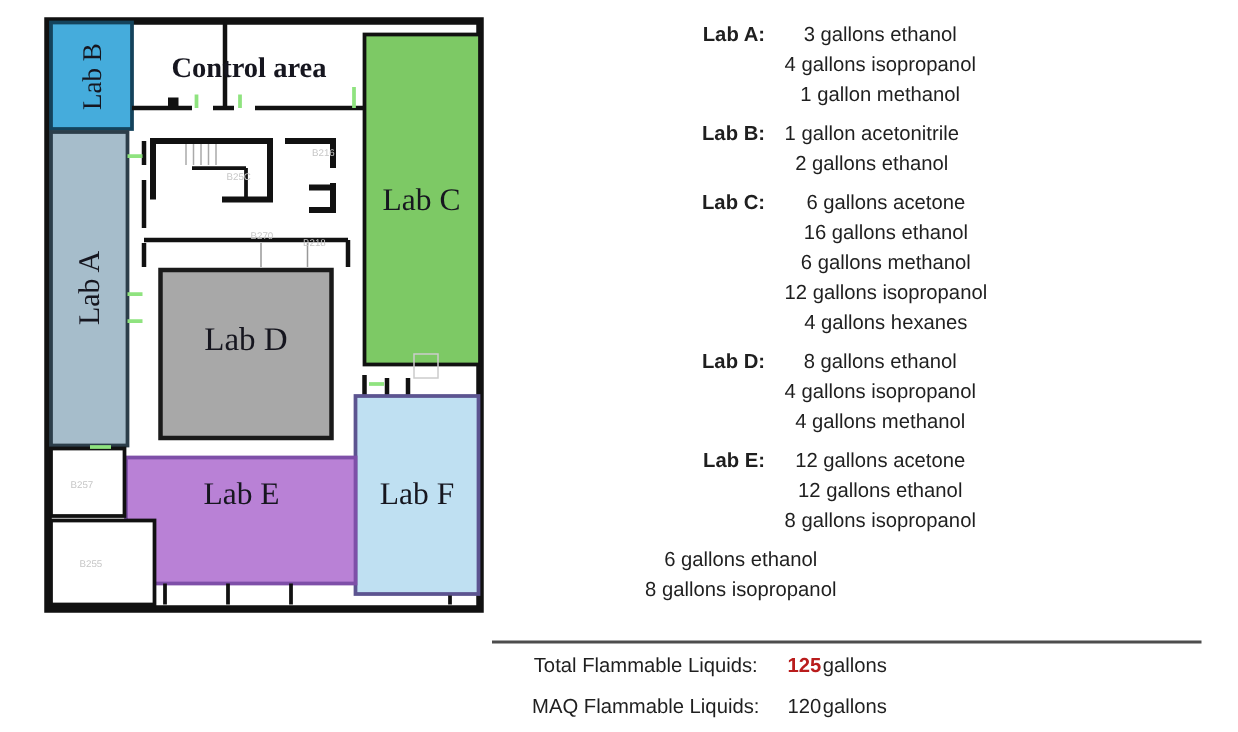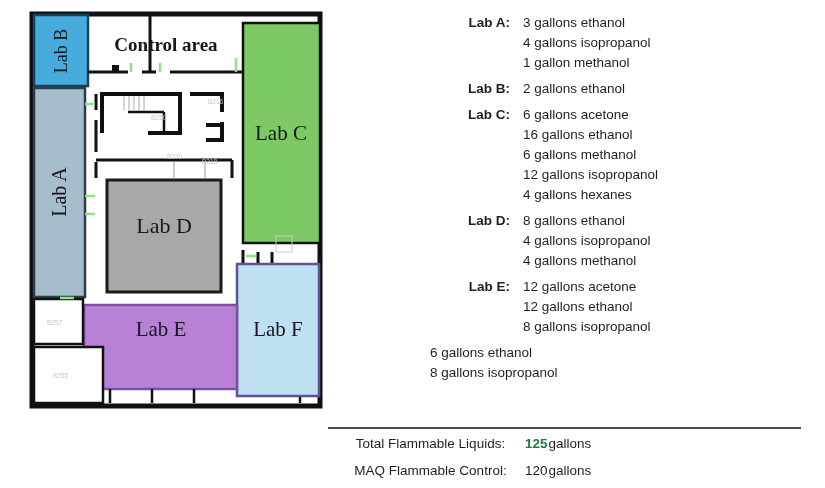--- a/index.html
+++ b/index.html
@@ -8,28 +8,28 @@
     font-family:"Liberation Sans",sans-serif;overflow:hidden;color:#1f1f1f;
   }
   
   .floorplan{position:absolute;left:0;top:0;}
   .plan-label{font-family:"Liberation Serif",serif;fill:#16161f;}
   .room-num{font-family:"Liberation Sans",sans-serif;fill:#c6c6c6;font-size:6.5px;}
   
   .inventory{position:absolute;left:430px;top:13px;width:385px;font-size:13.5px;line-height:20px;}
   .entry{display:flex;margin-bottom:6px;}
   .entry-label{width:80px;flex:0 0 80px;text-align:right;font-weight:bold;margin-right:13px;}
-  .entry-items div{white-space:nowrap;}
+  .entry-items div{white-space:nowrap;text-align:center;}
   
   .divider{position:absolute;left:328px;top:427px;width:473px;height:2px;background:#4d4d4d;}
   .totals-row{position:absolute;left:336px;display:flex;font-size:13.5px;line-height:20px;}
   .totals-row.first{top:434px;}
   .totals-row.second{top:461px;}
   .totals-label{width:189px;flex:0 0 189px;text-align:center;}
-  .red-strong{color:#15803d;font-weight:bold;}
+  .red-strong{color:#b91c1c;font-weight:bold;}
   .unit{margin-left:1px;}
 </style>
 </head>
 <body>
 
 <svg class="floorplan" width="340" height="418" viewBox="0 0 340 418">
 
   <rect x="32" y="14" width="288" height="392" fill="#ffffff" stroke="#111111" stroke-width="5"></rect>
 
   <rect x="243" y="23" width="77" height="220" stroke="#111111" stroke-width="2.5" fill="#7DC965"></rect>
@@ -93,20 +93,21 @@
     <div class="entry-items">
       <div>3 gallons ethanol</div>
       <div>4 gallons isopropanol</div>
       <div>1 gallon methanol</div>
     </div>
   </div>
 
   <div class="entry">
     <div class="entry-label">Lab B:</div>
     <div class="entry-items">
+      <div>1 gallon acetonitrile</div>
       <div>2 gallons ethanol</div>
     </div>
   </div>
 
   <div class="entry">
     <div class="entry-label">Lab C:</div>
     <div class="entry-items">
       <div>6 gallons acetone</div>
       <div>16 gallons ethanol</div>
       <div>6 gallons methanol</div>
@@ -145,17 +146,17 @@
 <div class="divider"></div>
 
 <div class="totals-row first">
   <div class="totals-label">Total Flammable Liquids:</div>
   <div>
     <span class="red-strong">125</span><span class="unit">gallons</span>
   </div>
 </div>
 
 <div class="totals-row second">
-  <div class="totals-label">MAQ Flammable Control:</div>
+  <div class="totals-label">MAQ Flammable Liquids:</div>
   <div>
     <span>120</span><span class="unit">gallons</span>
   </div>
 </div>
 
 </body></html>

